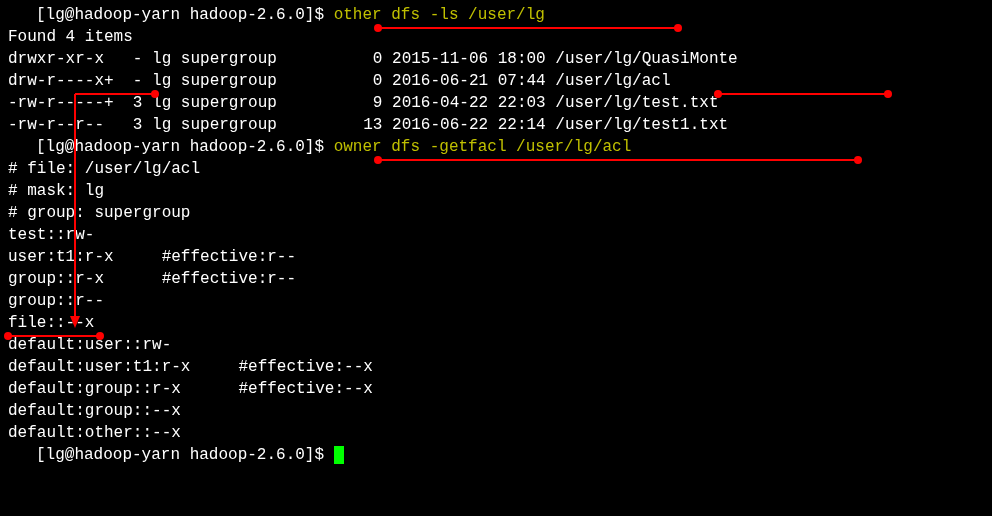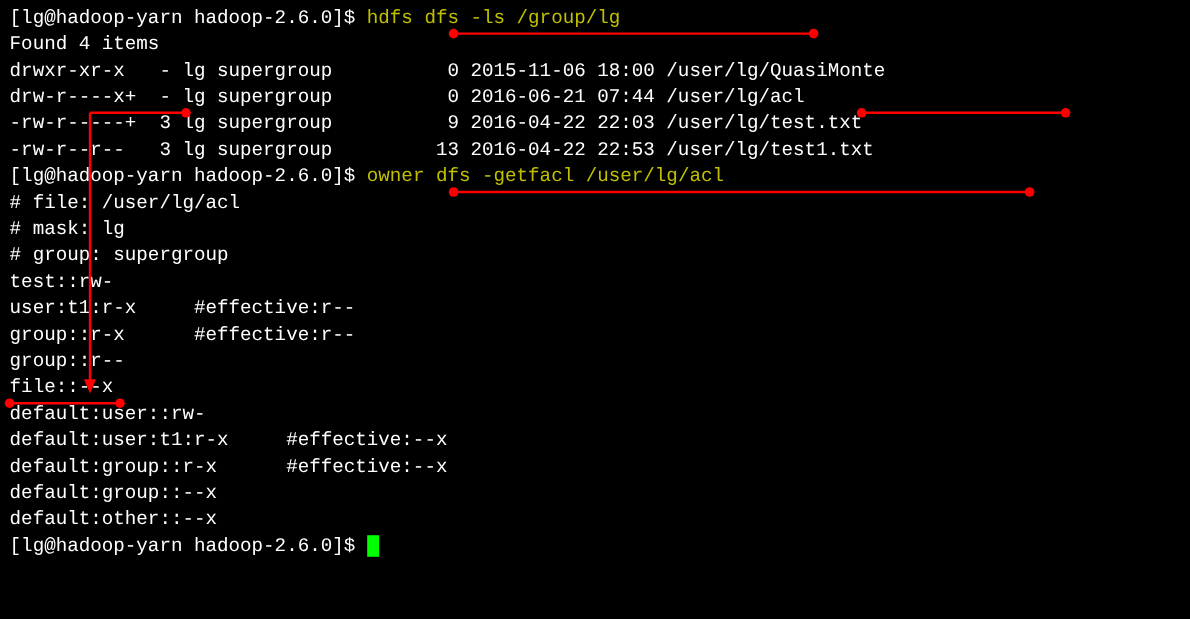--- a/index.html
+++ b/index.html
@@ -9,46 +9,46 @@
     font-size: 16px;
     color: #fff;
     width: 992px;
     height: 516px;
     padding: 4px 8px;
     line-height: 22px;
     position: relative;
     overflow: hidden;
   }
   .line { white-space: pre; }
-  .prompt-white { color: #fff; }
+  .prompt-white { color: #fff; margin-left: 28px; }
   .cmd-yellow { color: #c0c000; }
   .cursor {
     display: inline-block;
     width: 10px;
     height: 18px;
     background: #00ff00;
     vertical-align: text-bottom;
   }
   .annot {
     position: absolute;
     pointer-events: none;
   }
   .annot line { stroke: #ff0000; stroke-width: 2; }
   .annot circle { fill: #ff0000; }
   .annot .arrowhead { fill: #ff0000; }
 </style>
 </head>
 <body>
 
-<div class="line"><span class="prompt-white">[lg@hadoop-yarn hadoop-2.6.0]$ </span><span class="cmd-yellow">hdfs dfs -ls /group/lg</span></div>
+<div class="line"><span class="prompt-white">[lg@hadoop-yarn hadoop-2.6.0]$ </span><span class="cmd-yellow">other dfs -ls /user/lg</span></div>
 <div class="line">Found 4 items</div>
 <div class="line">drwxr-xr-x   - lg supergroup          0 2015-11-06 18:00 /user/lg/QuasiMonte</div>
 <div class="line">drw-r----x+  - lg supergroup          0 2016-06-21 07:44 /user/lg/acl</div>
 <div class="line">-rw-r-----+  3 lg supergroup          9 2016-04-22 22:03 /user/lg/test.txt</div>
-<div class="line">-rw-r--r--   3 lg supergroup         13 2016-04-22 22:53 /user/lg/test1.txt</div>
+<div class="line">-rw-r--r--   3 lg supergroup         13 2016-06-22 22:14 /user/lg/test1.txt</div>
 <div class="line"><span class="prompt-white">[lg@hadoop-yarn hadoop-2.6.0]$ </span><span class="cmd-yellow">owner dfs -getfacl /user/lg/acl</span></div>
 <div class="line"># file: /user/lg/acl</div>
 <div class="line"># mask: lg</div>
 <div class="line"># group: supergroup</div>
 <div class="line">test::rw-</div>
 <div class="line">user:t1:r-x     #effective:r--</div>
 <div class="line">group::r-x      #effective:r--</div>
 <div class="line">group::r--</div>
 <div class="line">file::--x</div>
 <div class="line">default:user::rw-</div>

